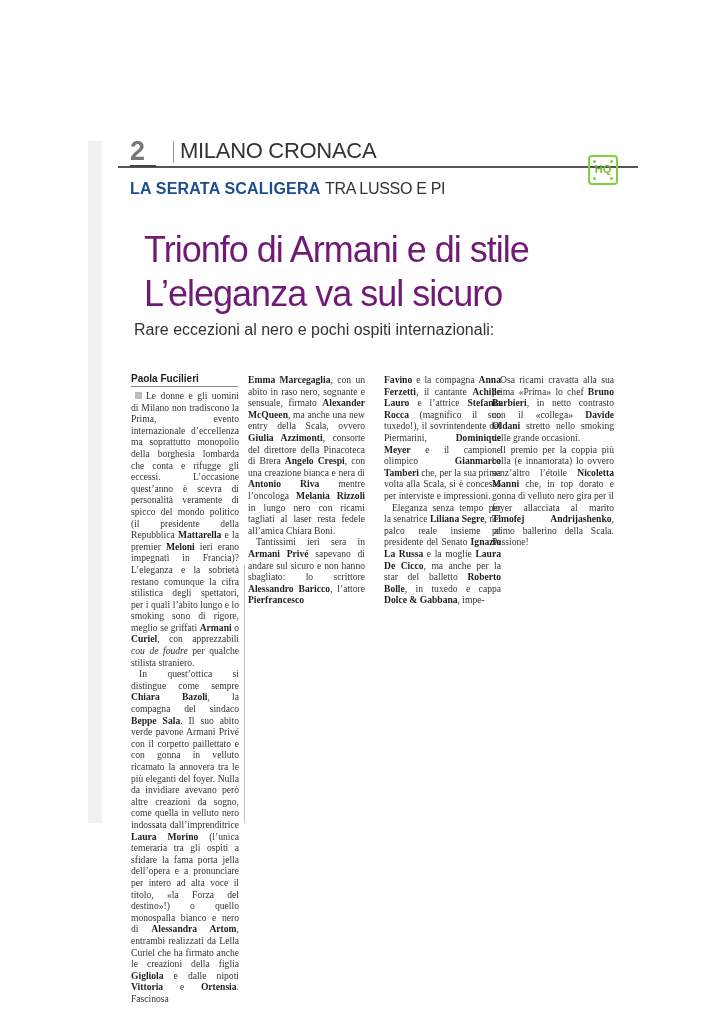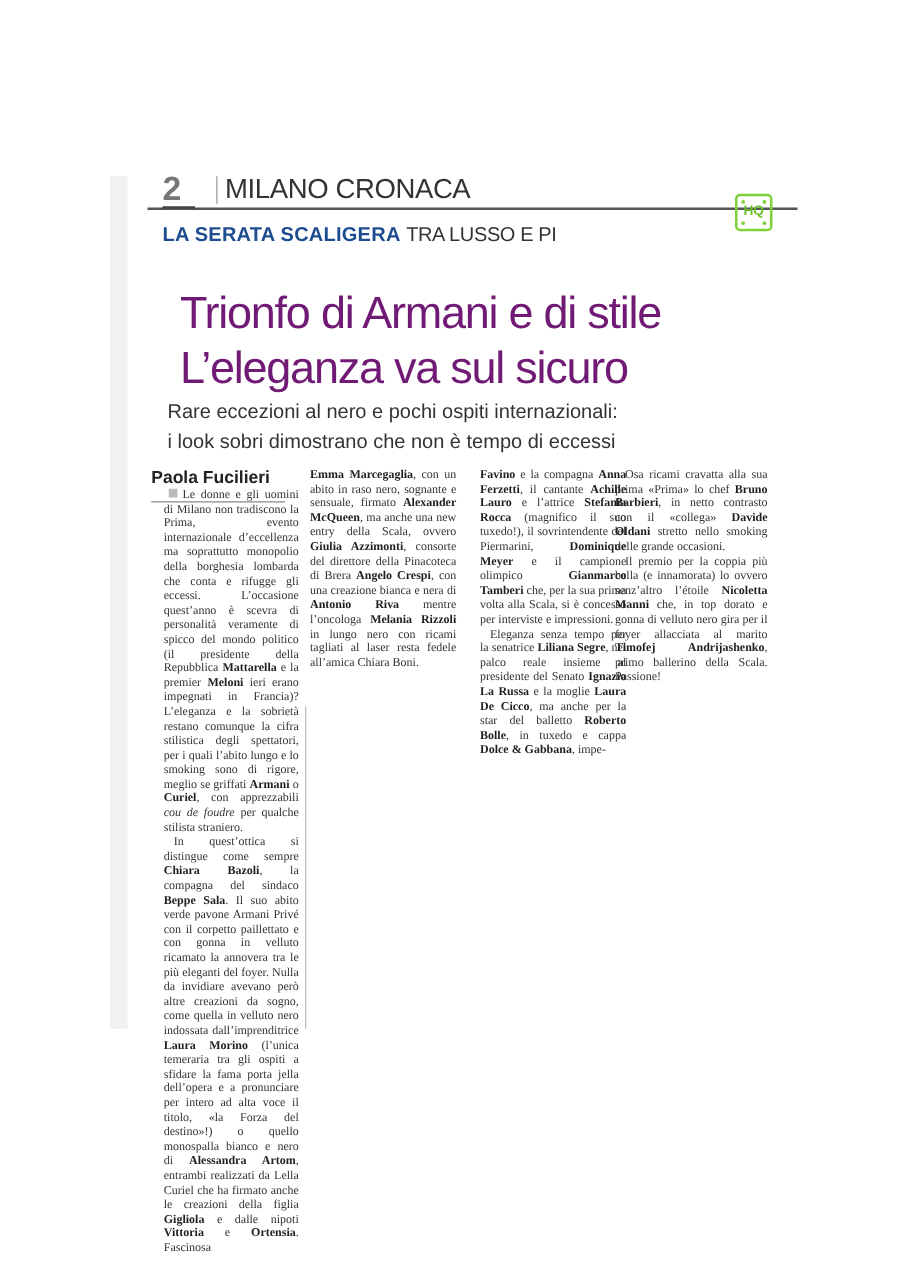--- a/index.html
+++ b/index.html
@@ -19,21 +19,21 @@
   .hq-badge { position: absolute; left: 588px; top: 155px; width: 30px; height: 30px; border: 2px solid #7fd03a; border-radius: 4px; box-sizing: border-box; }
   .hq-badge .dot { position: absolute; width: 3px; height: 3px; background: #7fd03a; border-radius: 50%; }
   .hq-label { position: absolute; left: 0; top: 6px; width: 26px; text-align: center; font-family: "Liberation Sans", sans-serif; font-weight: bold; font-size: 11px; color: #6cc12a; }
 
   .headline { position: absolute; left: 130px; top: 228px; font-family: Liberation Sans, sans-serif; font-size: 36px; line-height: 44px; color: #701a75; letter-spacing: -1px; margin-left: 14px; }
   .headline div { white-space: nowrap; }
 
   .subhead { position: absolute; left: 134px; top: 318px; font-family: "Liberation Sans", sans-serif; font-size: 16px; line-height: 24px; color: #333; }
   .subhead div { white-space: nowrap; }
 
-  .byline { position: absolute; left: 121px; top: 373px; width: 107px; font-family: "Liberation Sans", sans-serif; font-size: 14px; font-weight: bold; color: #222; border-bottom: 1.5px solid #888; padding-bottom: 12px; }
+  .byline { position: absolute; left: 131px; top: 373px; width: 107px; font-family: "Liberation Sans", sans-serif; font-size: 10px; font-weight: bold; color: #222; border-bottom: 1.5px solid #888; padding-bottom: 2px; }
 
   .col { position: absolute; font-size: 9.6px; line-height: 11.6px; color: #333; text-align: justify; hyphens: manual; }
   .col p { margin: 0; text-indent: 0; }
   .col p.indent { text-indent: 8px; }
   .col b { color: #1f1f1f; font-family: Liberation Serif, serif; }
   .col-1 { left: 131px; top: 390px; width: 108px; }
   .col-2 { left: 248px; top: 374px; width: 117px; }
   .col-3 { left: 384px; top: 374px; width: 117px; }
   .col-4 { left: 492px; top: 374px; width: 122px; }
   .square { display: inline-block; width: 7px; height: 7px; background: #bbb; margin-right: 4px; vertical-align: 0px; }
@@ -65,32 +65,32 @@
   <span class="hq-label">HQ</span>
 </div>
 
 <div class="headline">
   <div>Trionfo di Armani e di stile</div>
   <div>L’eleganza va sul sicuro</div>
 </div>
 
 <div class="subhead">
   <div>Rare eccezioni al nero e pochi ospiti internazionali:</div>
-  <div>i look sobri dimostrano che non è tempo di eccessi</div>
 </div>
 
 <div class="byline">Paola Fucilieri</div>
 
 <div class="col col-1">
     <p style="text-indent: 4px;"><span class="square"></span><span>Le donne e gli uomini di Milano non tradiscono la Prima, evento internazionale d’eccellenza ma soprattutto monopolio della borghesia lombarda che conta e rifugge gli eccessi. L’occasione quest’anno è scevra di personalità veramente di spicco del mondo politico (il presidente della Repubblica </span><b>Mattarella</b><span> e la premier </span><b>Meloni</b><span> ieri erano impegnati in Francia)? L’eleganza e la sobrietà restano comunque la cifra stilistica degli spettatori, per i quali l’abito lungo e lo smoking sono di rigore, meglio se griffati </span><b>Armani</b><span> o </span><b>Curiel</b><span>, con apprezzabili </span><i>cou de foudre</i><span> per qualche stilista straniero.</span></p>
     <p class="indent"><span>In quest’ottica si distingue come sempre </span><b>Chiara Bazoli</b><span>, la compagna del sindaco </span><b>Beppe Sala</b><span>. Il suo abito verde pavone Armani Privé con il corpetto paillettato e con gonna in velluto ricamato la annovera tra le più eleganti del foyer. Nulla da invidiare avevano però altre creazioni da sogno, come quella in velluto nero indossata dall’imprenditrice </span><b>Laura Morino</b><span> (l’unica temeraria tra gli ospiti a sfidare la fama porta jella dell’opera e a pronunciare per intero ad alta voce il titolo, «la Forza del destino»!) o quello monospalla bianco e nero di </span><b>Alessandra Artom</b><span>, entrambi realizzati da Lella Curiel che ha firmato anche le creazioni della figlia </span><b>Gigliola</b><span> e dalle nipoti </span><b>Vittoria</b><span> e </span><b>Ortensia</b><span>. Fascinosa</span></p>
   </div>
 <div class="col-rule"></div>
 <div class="col col-2">
     <p><b>Emma Marcegaglia</b><span>, con un abito in raso nero, sognante e sensuale, firmato </span><b>Alexander McQueen</b><span>, ma anche una new entry della Scala, ovvero </span><b>Giulia Azzimonti</b><span>, consorte del direttore della Pinacoteca di Brera </span><b>Angelo Crespi</b><span>, con una creazione bianca e nera di </span><b>Antonio Riva</b><span> mentre l’oncologa </span><b>Melania Rizzoli</b><span> in lungo nero con ricami tagliati al laser resta fedele all’amica Chiara Boni.</span></p>
+    <p class="indent"><span>Tantissimi ieri sera in </span><b>Armani Privé</b><span> sapevano di andare sul sicuro e non hanno sbagliato: lo scrittore </span><b>Alessandro Baricco</b><span>, l’attore </span><b>Pierfrancesco</b></p>
   </div>
 <div class="col col-3">
     <p><b>Favino</b><span> e la compagna </span><b>Anna Ferzetti</b><span>, il cantante </span><b>Achille Lauro</b><span> e l’attrice </span><b>Stefania Rocca</b><span> (magnifico il suo tuxedo!), il sovrintendente del Piermarini, </span><b>Dominique Meyer</b><span> e il campione olimpico </span><b>Gianmarco Tamberi</b><span> che, per la sua prima volta alla Scala, si è concesso per interviste e impressioni.</span></p>
     <p class="indent"><span>Eleganza senza tempo per la senatrice </span><b>Liliana Segre</b><span>, nel palco reale insieme al presidente del Senato </span><b>Ignazio La Russa</b><span> e la moglie </span><b>Laura De Cicco</b><span>, ma anche per la star del balletto </span><b>Roberto Bolle</b><span>, in tuxedo e cappa </span><b>Dolce &amp; Gabbana</b><span>, impe-</span></p>
   </div>
 <div class="col col-4">
     <p class="indent"><span>Osa ricami cravatta alla sua prima «Prima» lo chef </span><b>Bruno Barbieri</b><span>, in netto contrasto con il «collega» </span><b>Davide Oldani</b><span> stretto nello smoking delle grande occasioni.</span></p>
     <p class="indent"><span>Il premio per la coppia più bella (e innamorata) lo ovvero senz’altro l’étoile </span><b>Nicoletta Manni</b><span> che, in top dorato e gonna di velluto nero gira per il foyer allacciata al marito </span><b>Timofej Andrijashenko</b><span>, primo ballerino della Scala. Passione!</span></p>
   </div>
 

